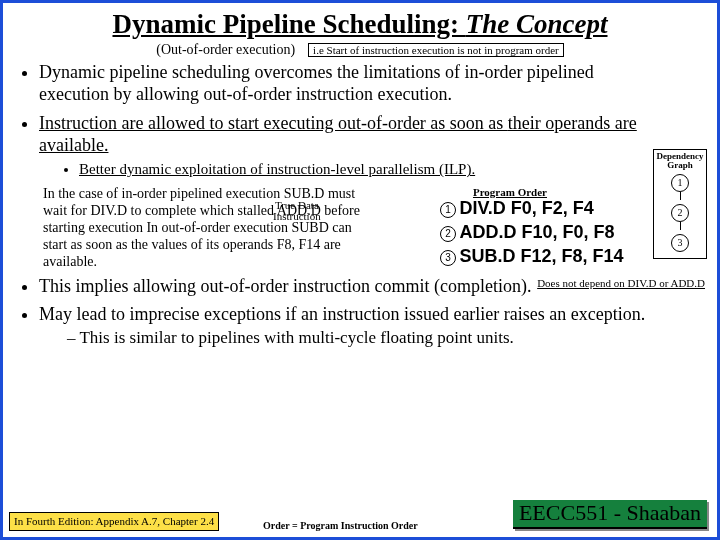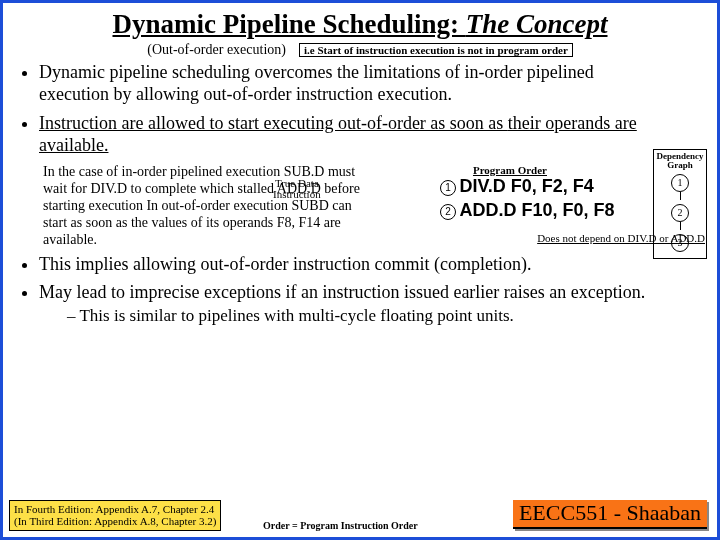--- a/index.html
+++ b/index.html
@@ -28,21 +28,21 @@
   .subtitle-row {
     text-align: center;
     font-size: 12px;
     margin-bottom: 4px;
   }
   .subtitle-row .ooo { font-size: 14px; display: inline-block; margin-right: 10px; }
   .subtitle-row .note {
     display: inline-block;
     border: 1px solid #000;
     padding: 0 4px;
-    font-weight: bold;
+    font-weight: normal;
     font-size: 11px;
   }
   ul.top { list-style: disc; margin: 0 0 0 24px; padding: 0; }
   ul.top > li { font-size: 18px; margin-bottom: 8px; line-height: 1.2; padding-right: 54px; }
   ul.sub { list-style: disc; margin: 4px 0 2px 40px; padding: 0; }
   ul.sub > li { font-size: 15px; text-decoration: underline; }
   .ul { text-decoration: underline; }
   .dep-box {
     position: absolute;
     right: 10px;
@@ -122,41 +122,44 @@
     font-size: 10px;
     font-weight: bold;
   }
   .foot-right {
     position: absolute;
     right: 10px; bottom: 8px;
     font-size: 22px;
     border-bottom: 2px solid #000;
     box-shadow: 2px 2px 0 #888;
     padding: 0 6px 1px 6px;
-    background: #f97316;
+    background: #15803d;
   }
 </style>
 </head>
 <body>
 
 <div class="slide">
 
   <div class="title">
     <span>Dynamic Pipeline Scheduling: </span><span class="ital">The Concept</span>
   </div>
 
   <div class="subtitle-row">
     <span class="ooo">(Out-of-order execution)</span>
     <span class="note">i.e Start of instruction execution is not in program order</span>
   </div>
 
   <ul class="top">
     <li>Dynamic pipeline scheduling overcomes the limitations of in-order pipelined execution by allowing out-of-order instruction execution.</li>
     <li>
       <span class="ul">Instruction are allowed to start executing out-of-order as soon as </span><span class="ul">their operands are available.</span>
+      <ul class="sub">
+        <li>Better dynamic exploitation of instruction-level parallelism (ILP).</li>
+      </ul>
     </li>
   </ul>
 
   <div class="dep-box">
     <div class="lbl">Dependency Graph</div>
     <div class="node">1</div>
     <div class="edge"></div>
     <div class="node">2</div>
     <div class="edge"></div>
     <div class="node">3</div>
@@ -172,34 +175,37 @@
 
     <div class="instr-box">
       <div class="row">
         <span class="n">1</span>
         <span class="mnem">DIV.D   F0, F2, F4</span>
       </div>
       <div class="row">
         <span class="n">2</span>
         <span class="mnem">ADD.D  F10, F0, F8</span>
       </div>
+      <div class="row">
+        <span class="n">3</span>
+        <span class="mnem">SUB.D  F12, F8, F14</span>
+      </div>
       <div class="note2">Does not depend on DIV.D or ADD.D</div>
     </div>
   </div>
 
   <ul class="bottom">
     <li>This implies allowing out-of-order instruction commit (completion).</li>
     <li>
       <span>May lead to imprecise exceptions if an instruction issued earlier raises an exception.</span>
       <ul class="dash">
         <li>This is similar to pipelines with multi-cycle floating point units.</li>
       </ul>
     </li>
   </ul>
 
   <div class="foot-left">
     <span>In Fourth Edition: Appendix A.7, Chapter 2.4</span><br>
-    <span>(In Third Edition: Appendix A.8, Chapter 3.2)</span>
   </div>
   <div class="foot-mid">Order = Program Instruction Order</div>
   <div class="foot-right">EECC551 - Shaaban</div>
 
 </div>
 
 </body></html>

